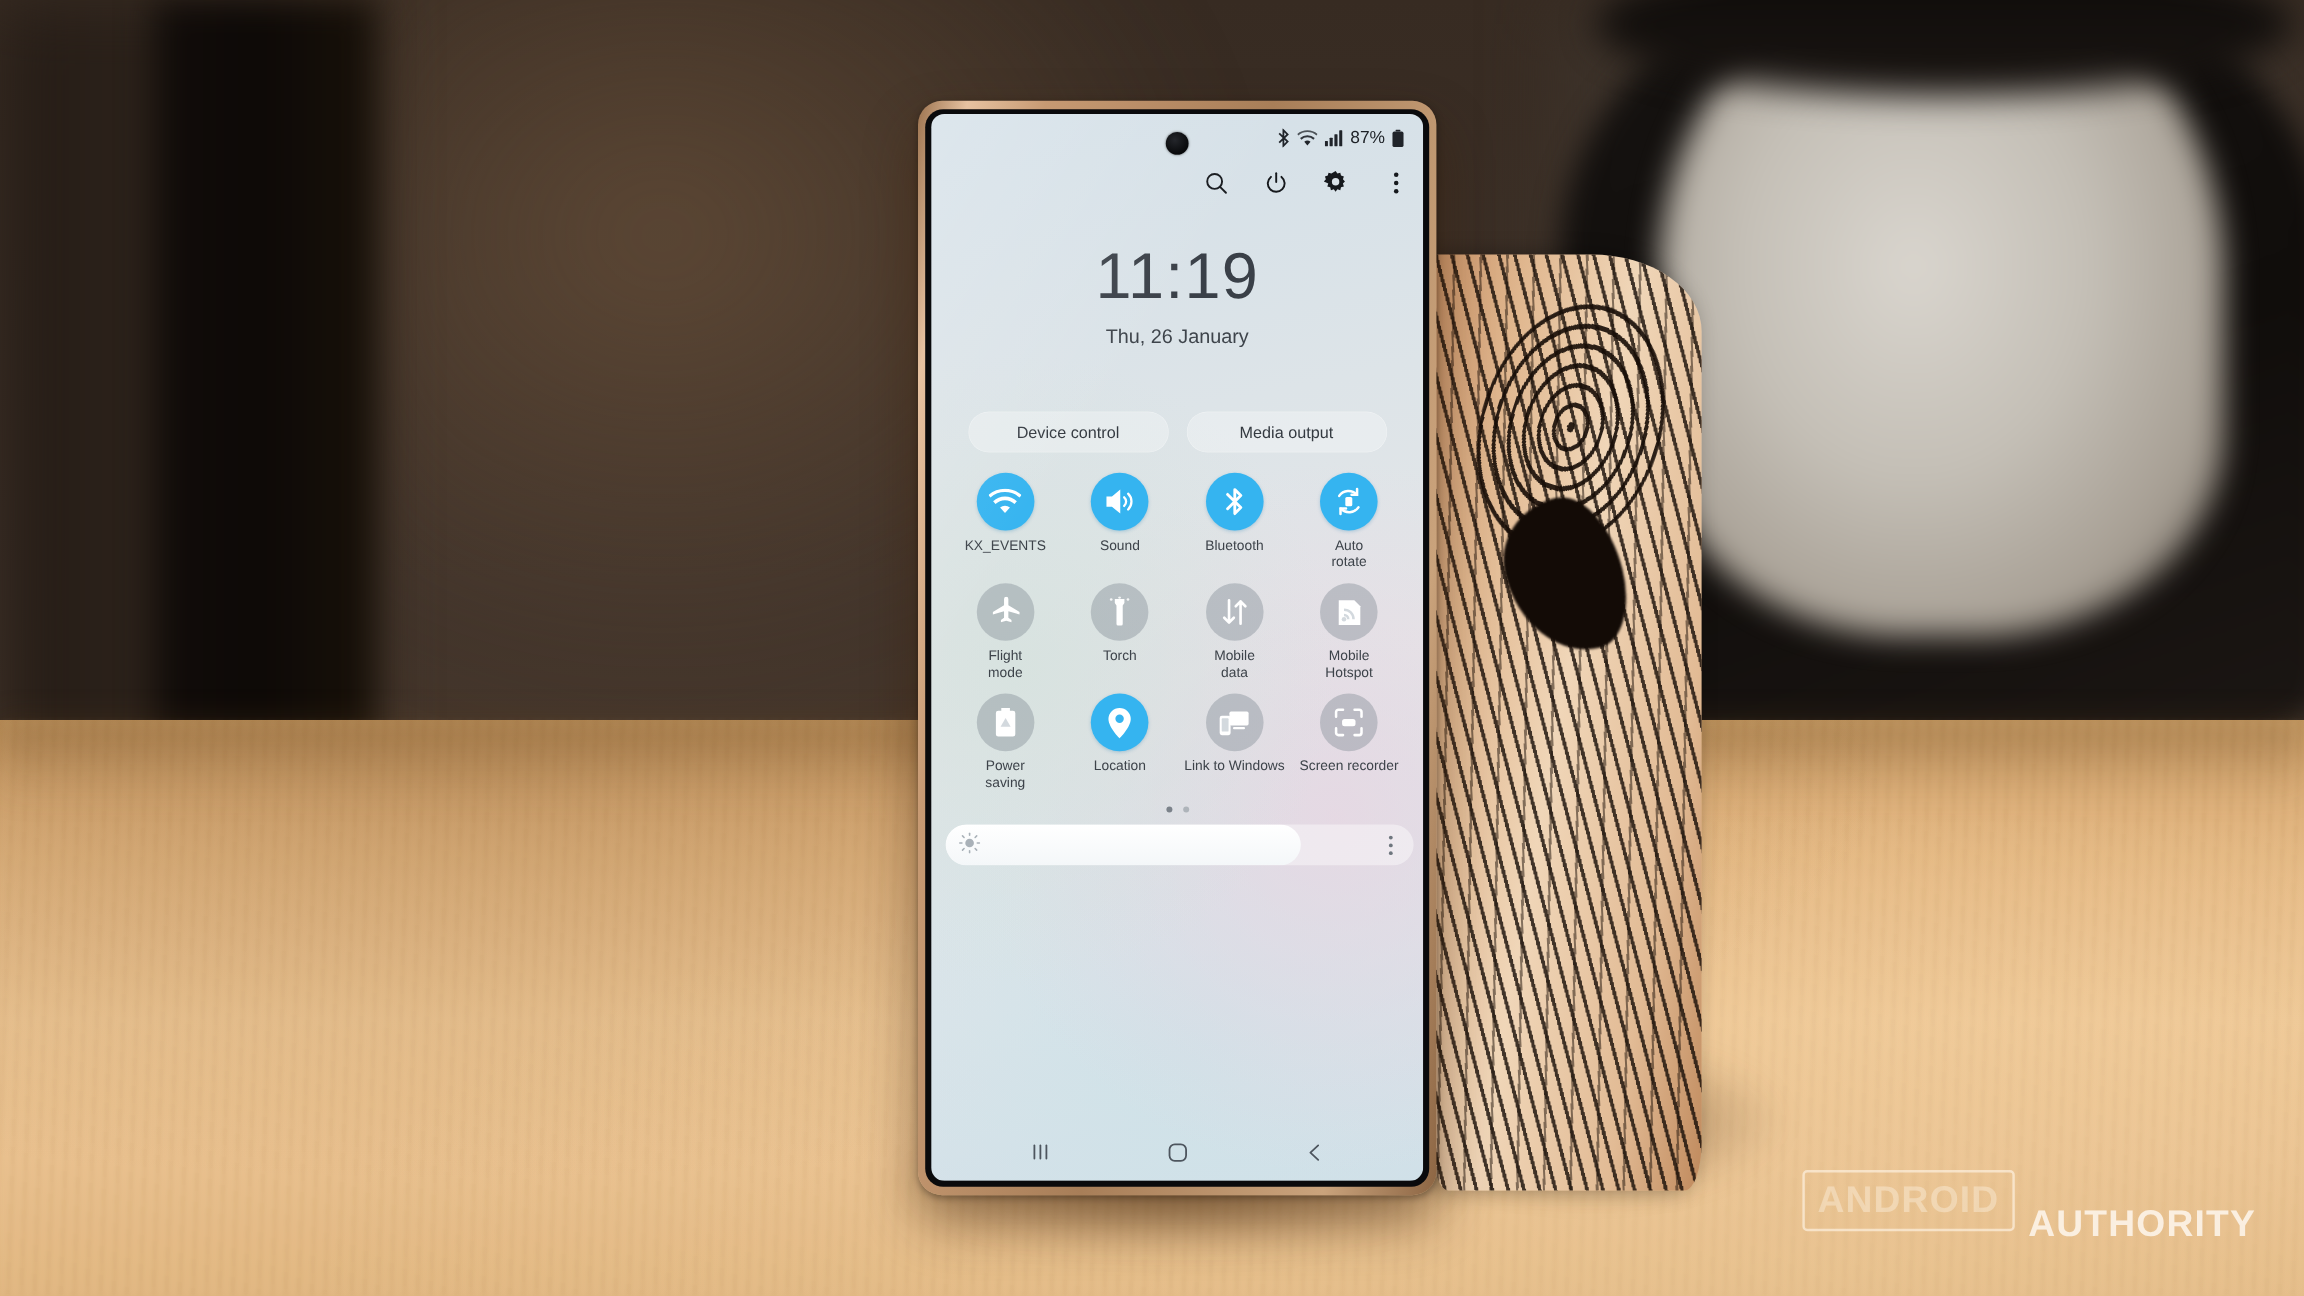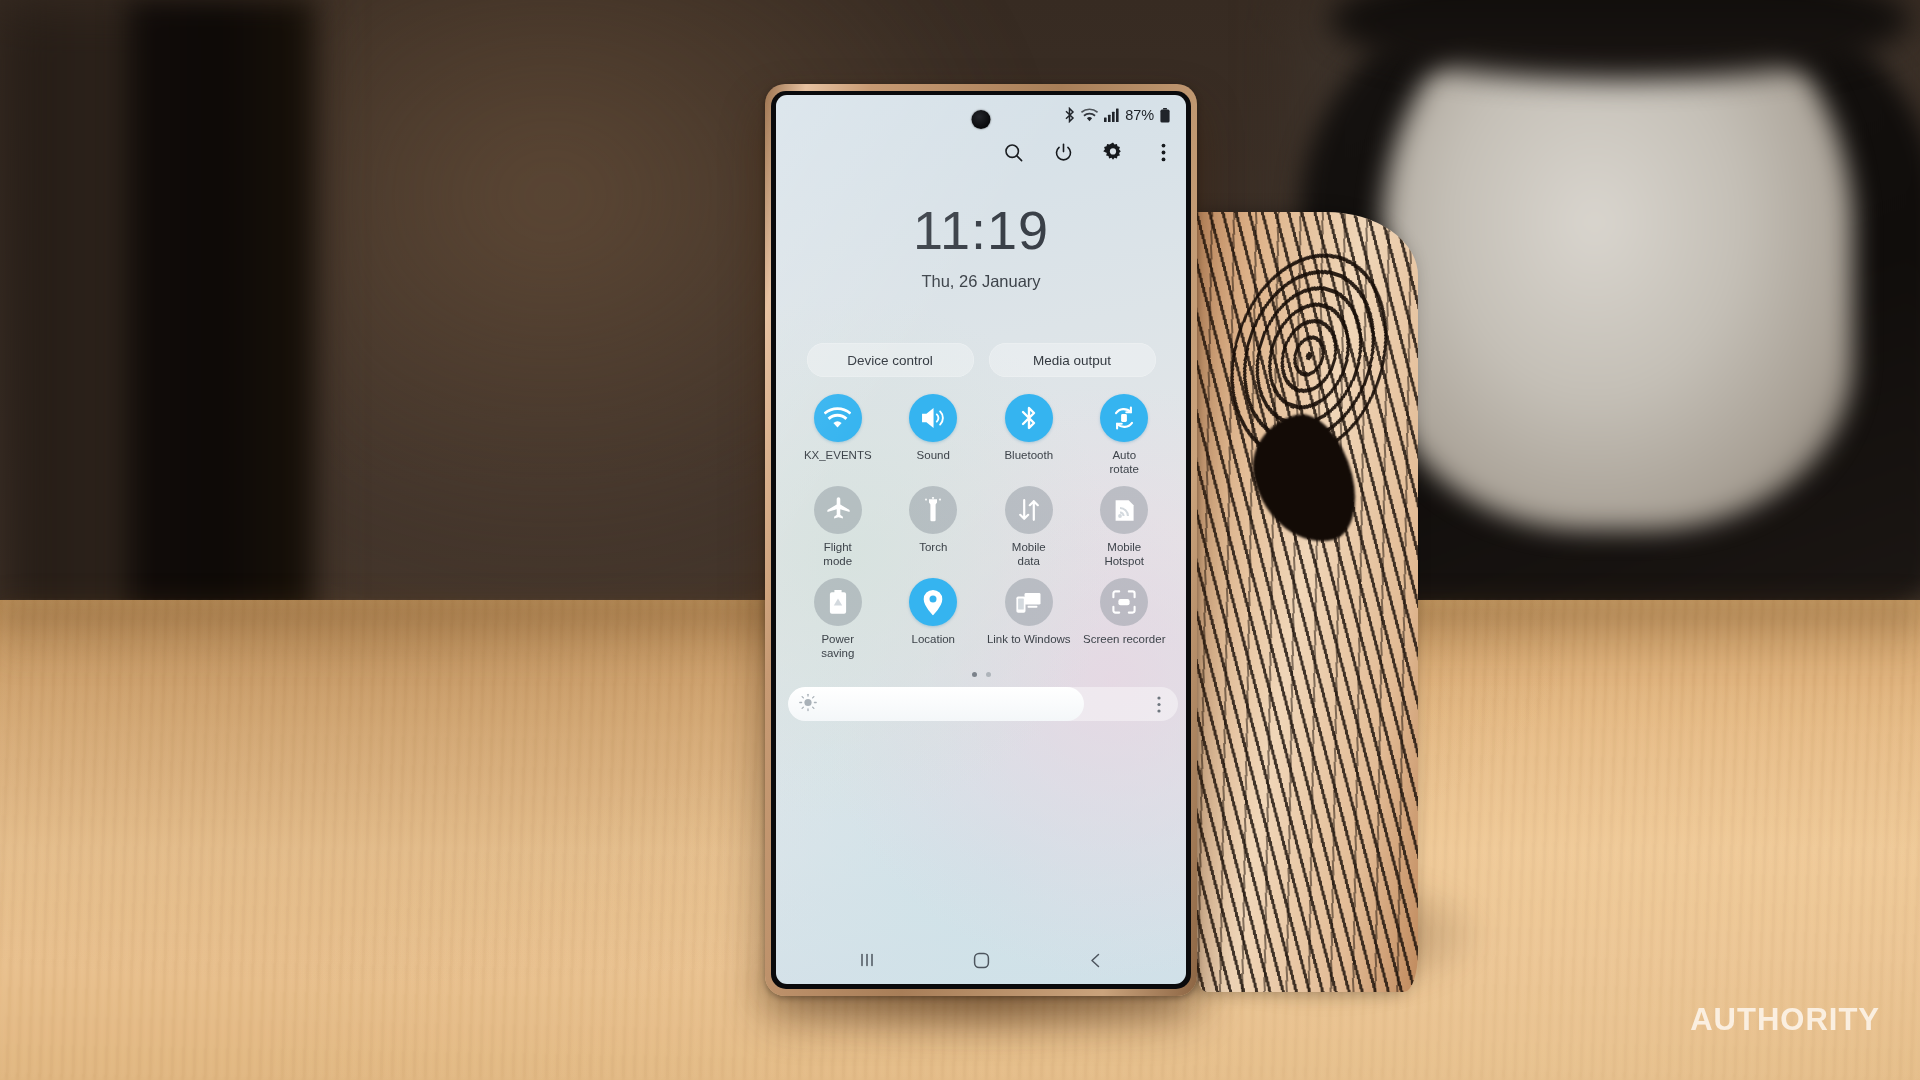--- a/index.html
+++ b/index.html
@@ -607,16 +607,17 @@
             </svg>
           </div>
         </div>
 
         <div class="glass-gloss"></div>
       </div>
     </div>
   </div>
 
   <div class="watermark">
+    <span class="wm-box">ANDROID</span>
     <span class="wm-text">AUTHORITY</span>
   </div>
 
 </div>
 
 </body></html>

